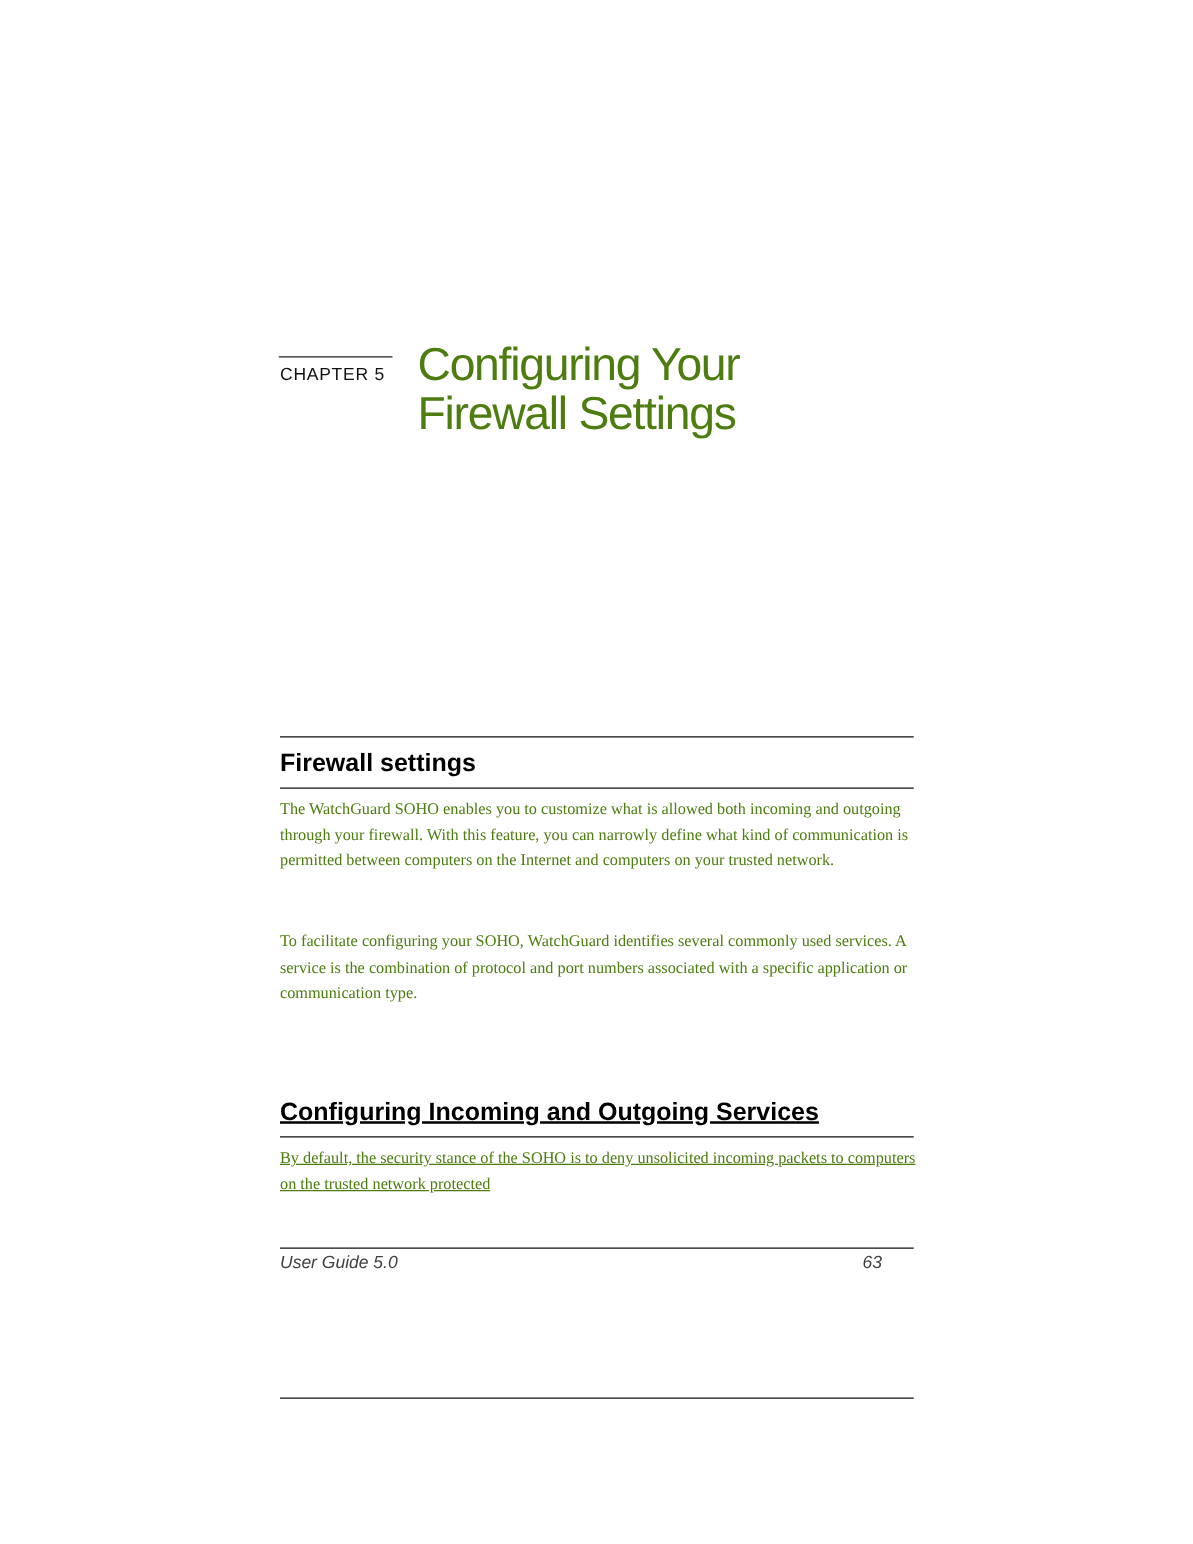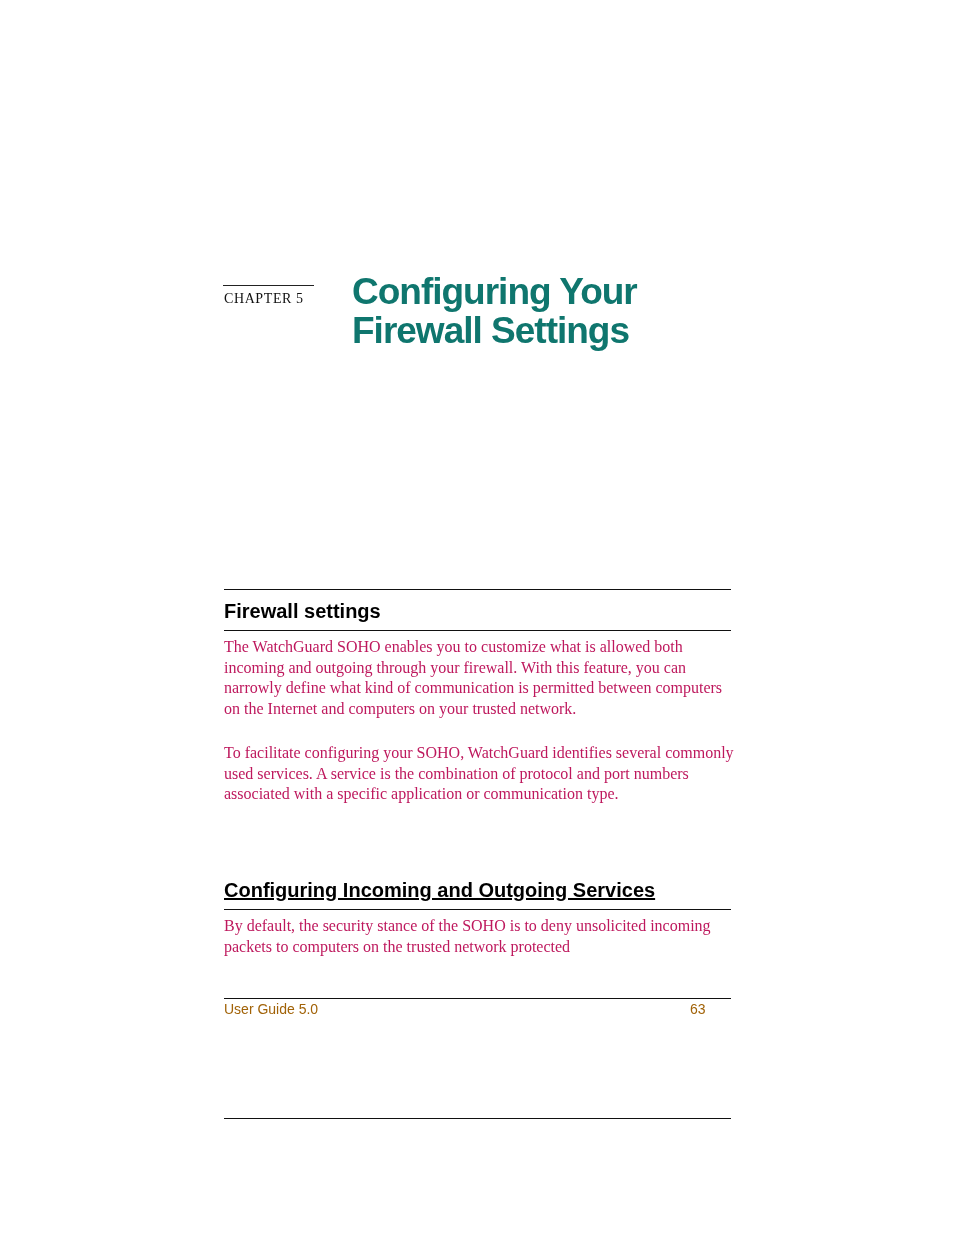--- a/index.html
+++ b/index.html
@@ -1,42 +1,42 @@
 <!DOCTYPE html>
 <html><head>
   <meta charset="utf-8">
   <style>
     html, body { margin: 0; padding: 0; background: #ffffff; }
     body { width: 954px; height: 1235px; position: relative; overflow: hidden; color: #111; }
     .abs { position: absolute; }
     .chapter-rule { left: 223px; top: 285px; width: 91px; height: 1px; background: #222; }
-    .chapter-label { left: 224px; top: 291px; font-family: Liberation Serif, serif; font-size: 14px; letter-spacing: 0.6px; color: #111; }
-    .chapter-title { left: 352px; top: 272px; width: 420px; font-family: "Liberation Sans", sans-serif; font-weight: bold; font-size: 37px; line-height: 39px; letter-spacing: -1px; color: #0f766e; }
+    .chapter-label { left: 224px; top: 291px; font-family: Liberation Sans, sans-serif; font-size: 14px; letter-spacing: 0.6px; color: #111; }
+    .chapter-title { left: 334px; top: 272px; width: 420px; font-family: "Liberation Sans", sans-serif; font-weight: normal; font-size: 37px; line-height: 39px; letter-spacing: -1px; color: #4d7c0f; }
     .rule { left: 224px; width: 507px; height: 1px; background: #111; }
     .h2 { left: 224px; font-family: "Liberation Sans", sans-serif; font-weight: bold; font-size: 20px; color: #000; white-space: nowrap; }
-    .para { left: 224px; width: 510px; font-family: "Liberation Serif", serif; font-size: 16px; line-height: 20.5px; color: #be185d; }
-    .footer-text { font-family: "Liberation Sans", sans-serif; font-size: 14px; color: #a16207; }
+    .para { left: 224px; width: 510px; font-family: "Liberation Serif", serif; font-size: 13px; line-height: 20.5px; color: #4d7c0f; }
+    .footer-text { font-family: "Liberation Sans", sans-serif; font-size: 14px; color: #404040; font-style: italic; }
   </style>
 </head>
 <body>
 
 <div class="abs chapter-rule"></div>
 <div class="abs chapter-label">CHAPTER 5</div>
 <div class="abs chapter-title">
   <div>Configuring Your</div>
   <div>Firewall Settings</div>
 </div>
 
 <div class="abs rule" style="top:589px;"></div>
 <div class="abs h2" style="top:600px;">Firewall settings</div>
 <div class="abs rule" style="top:630px;"></div>
 <div class="abs para" style="top:637px;">The WatchGuard SOHO enables you to customize what is allowed both incoming and outgoing through your firewall. With this feature, you can narrowly define what kind of communication is permitted between computers on the Internet and computers on your trusted network.</div>
 <div class="abs para" style="top:743px;">To facilitate configuring your SOHO, WatchGuard identifies several commonly used services. A service is the combination of protocol and port numbers associated with a specific application or communication type.</div>
 
 <div class="abs h2" style="top:879px;text-decoration:underline;">Configuring Incoming and Outgoing Services</div>
 <div class="abs rule" style="top:909px;"></div>
-<div class="abs para" style="top:916px;">By default, the security stance of the SOHO is to deny unsolicited incoming packets to computers on the trusted network protected</div>
+<div class="abs para" style="top:916px;text-decoration:underline;">By default, the security stance of the SOHO is to deny unsolicited incoming packets to computers on the trusted network protected</div>
 
 <div class="abs rule" style="top:998px;"></div>
 <div class="abs footer-text" style="left:224px; top:1001px;">User Guide 5.0</div>
 <div class="abs footer-text" style="left:690px; top:1001px; width:40px; text-align:left;">63</div>
 
 <div class="abs rule" style="top:1118px;"></div>
 
 </body></html>

